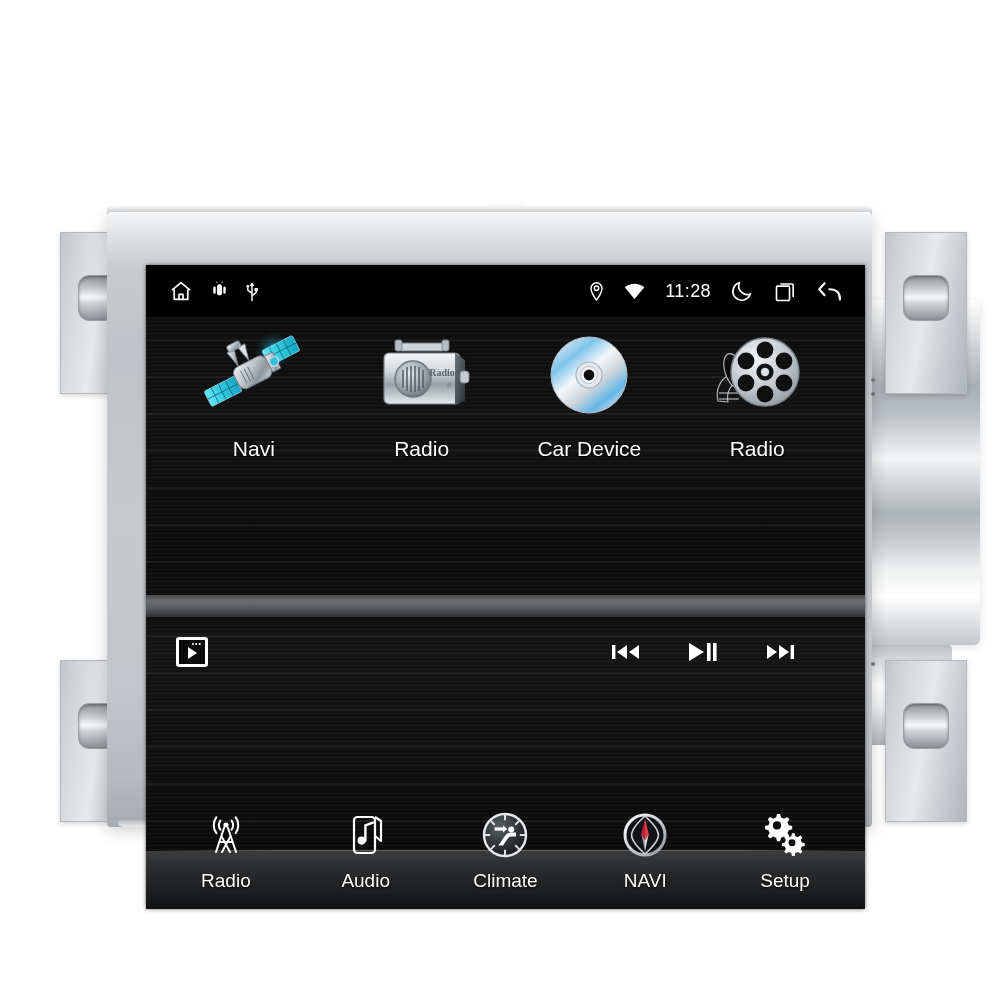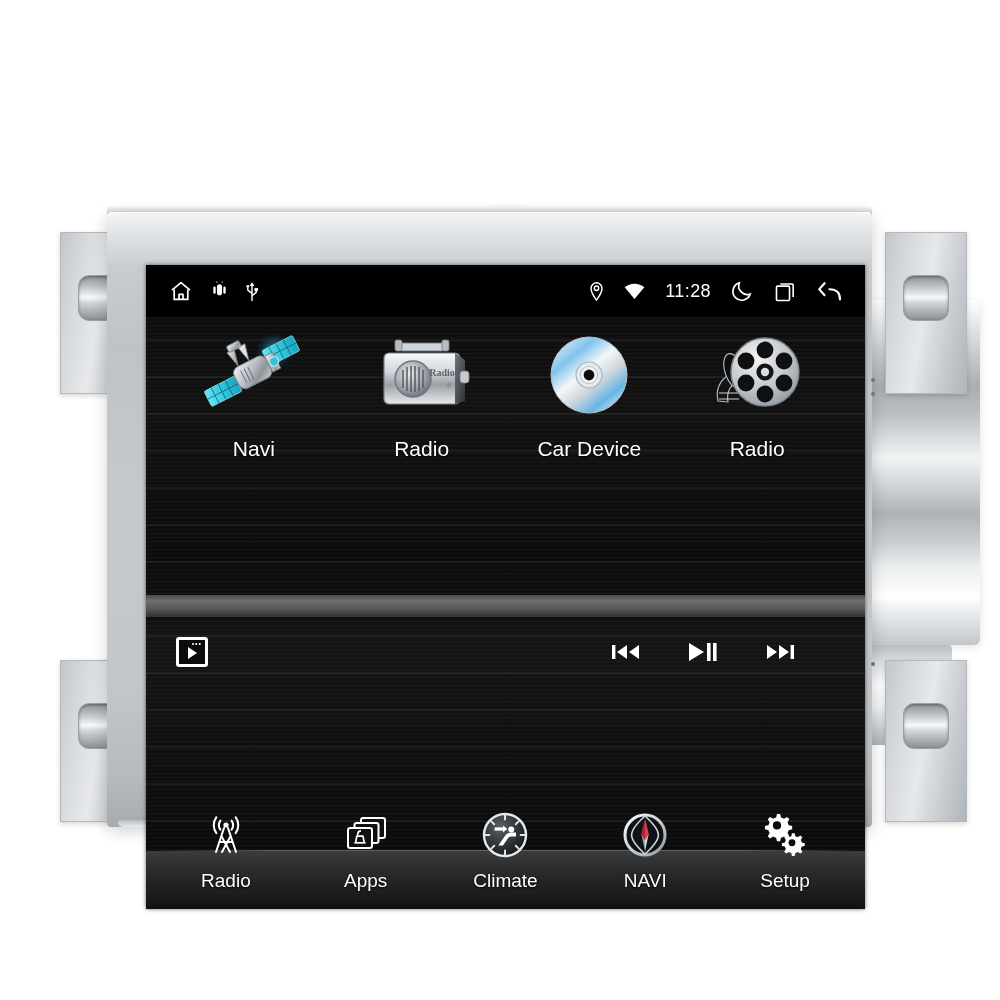--- a/index.html
+++ b/index.html
@@ -461,36 +461,32 @@
               <path d="M13.4 5.2a13.4 13.4 0 0 0 0 16"></path>
               <path d="M32.6 5.2a13.4 13.4 0 0 1 0 16"></path>
               <path d="M21 16 L13 40M25 16 L33 40"></path>
               <path d="M16.8 30h12.4"></path>
               <path d="M18.6 24.6 27 40M27.4 24.6 19 40"></path>
             </svg>
           </div>
           <div class="lb">Radio</div>
         </div>
 
-
         <div class="dock-item">
           <div class="ic">
-            <svg width="48" height="44" viewBox="0 0 48 44" fill="none" stroke="#fff" stroke-width="2" stroke-linejoin="round">
-              <rect x="19" y="5" width="24" height="20" rx="2.2" fill="#111"></rect>
-              <rect x="12.5" y="10" width="24" height="20" rx="2.2" fill="#111"></rect>
-              <rect x="6" y="15" width="24" height="20" rx="2.2" fill="#111"></rect>
-              <g stroke-width="1.7">
-                <path d="M12.4 29.8 h11.2"></path>
-                <path d="M13.6 29.8 l1.2-6.6 h6.2 l1.2 6.6"></path>
-                <path d="M15.6 22.4 c0-3.4 1.2-4.6 3.4-4.6"></path>
-              </g>
+            <svg width="44" height="46" viewBox="0 0 44 46" fill="none">
+              <rect x="10" y="5" width="21" height="36" rx="3.4" stroke="#fff" stroke-width="2.2"></rect>
+              <path d="M31 5 L37 9 L37 29 L31 24" stroke="#fff" stroke-width="2.2" fill="none" stroke-linejoin="round"></path>
+              <circle cx="17.6" cy="28.6" r="4.1" fill="#fff"></circle>
+              <path d="M21.4 28.6 V13.4 L29 10.6" stroke="#fff" stroke-width="2.4" fill="none" stroke-linecap="round"></path>
             </svg>
           </div>
-          <div class="lb">Apps</div>
-        </div>
+          <div class="lb">Audio</div>
+        </div>
+
 
         <div class="dock-item">
           <div class="ic">
             <svg width="48" height="48" viewBox="0 0 48 48">
               <defs>
                 <radialGradient id="climG" cx=".38" cy=".32" r=".8">
                   <stop offset="0" stop-color="#5a6064"></stop>
                     <stop offset=".6" stop-color="#2b2f32"></stop>
                   <stop offset="1" stop-color="#111416"></stop>
                 </radialGradient>

